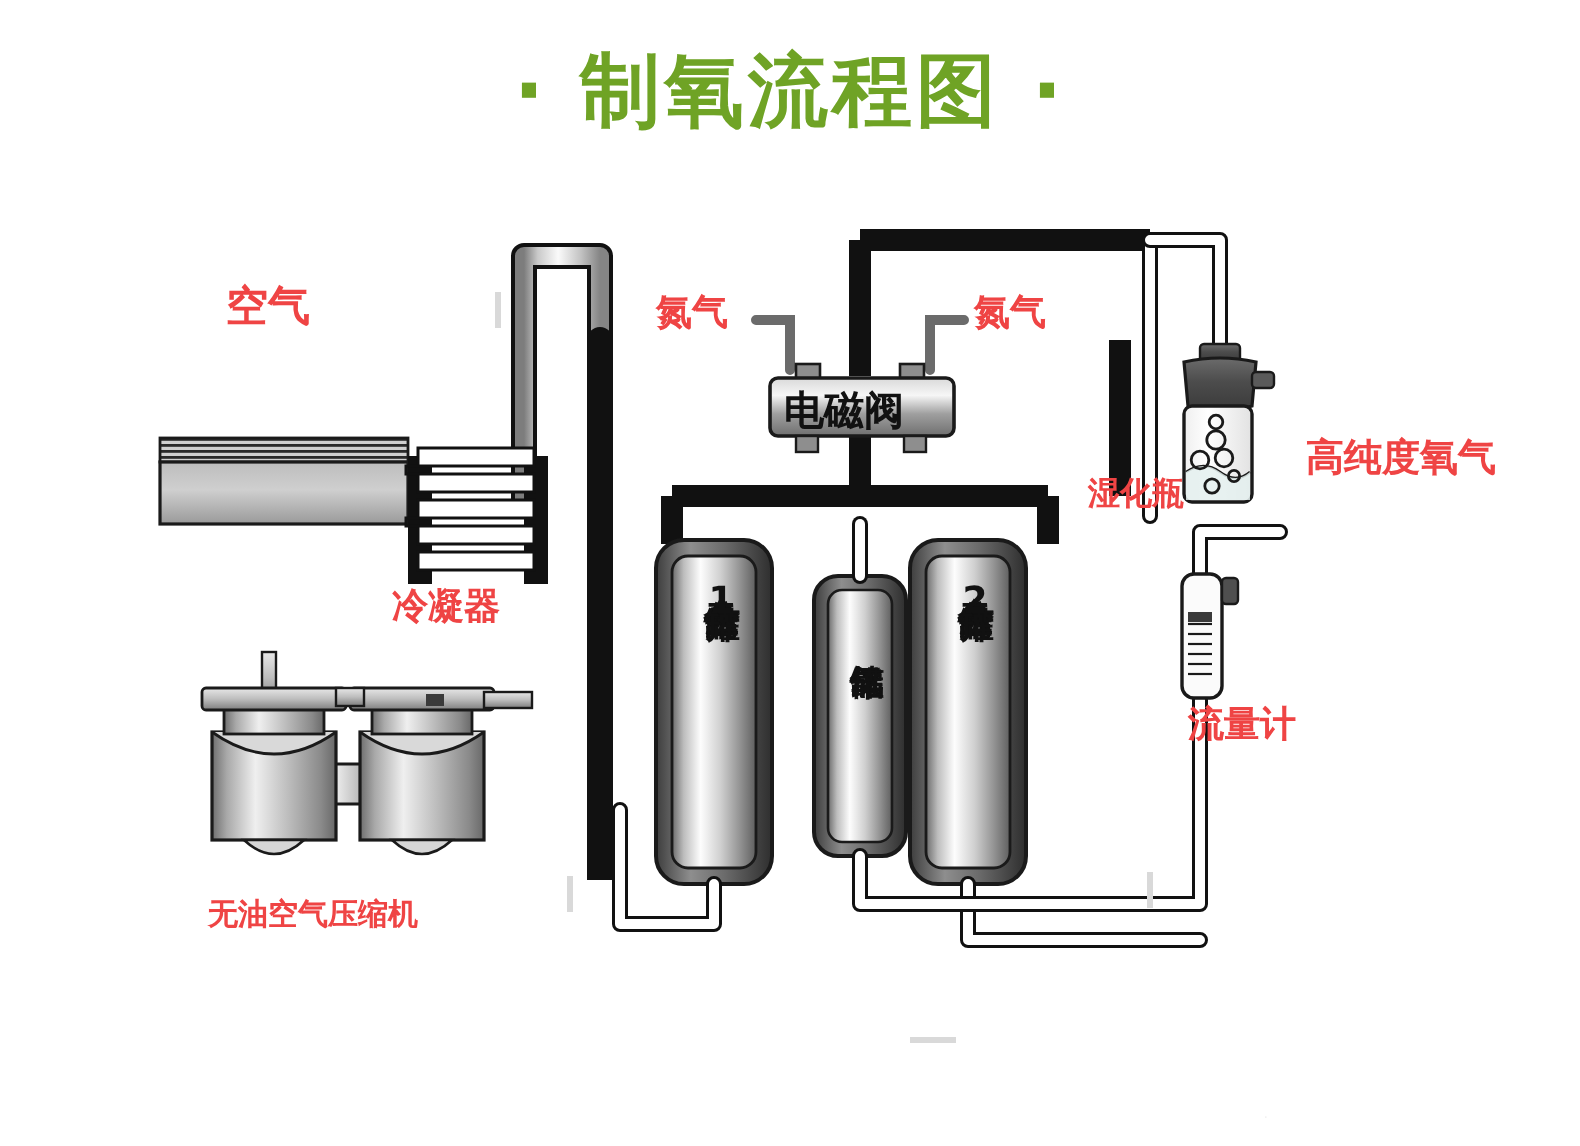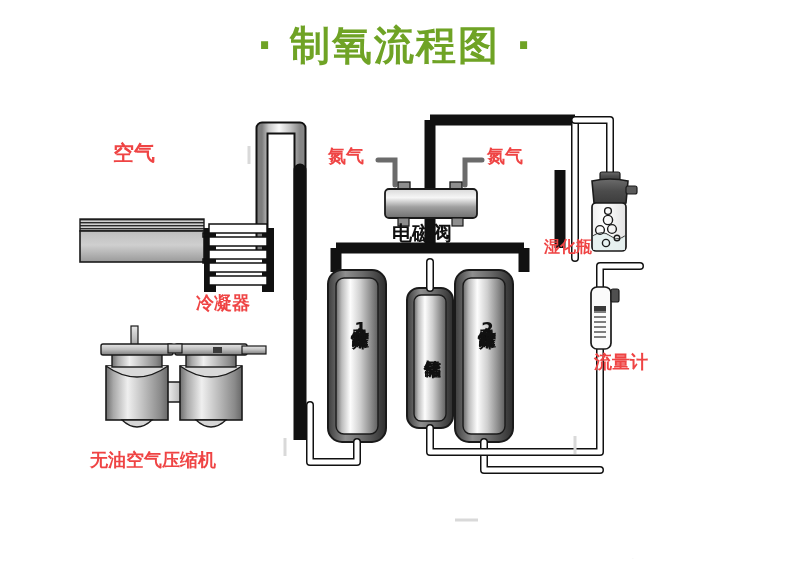--- a/index.html
+++ b/index.html
@@ -7,21 +7,21 @@
        font-family:"DejaVu Sans","Liberation Sans",sans-serif;}
   #stage{position:relative;width:642px;height:573px;background:#fff;}
   svg#diagram{position:absolute;left:0;top:0;width:790px;height:573px;}
 
   .lbl{position:absolute;color:#ef4444;font-weight:bold;white-space:nowrap;
        font-family:"DejaVu Sans","Liberation Sans",sans-serif;}
   .title{position:absolute;left:0;top:18px;width:790px;text-align:center;
          color:#6fa325;font-size:40px;font-weight:bold;letter-spacing:2px;
          font-family:"DejaVu Sans","Liberation Sans",sans-serif;}
   .dev-text{position:absolute;color:#111;font-weight:bold;white-space:nowrap;
-            font-family:"DejaVu Sans","Liberation Sans",sans-serif;margin-top:28px;}
+            font-family:"DejaVu Sans","Liberation Sans",sans-serif;}
   .vert{writing-mode:vertical-rl;text-orientation:upright;letter-spacing:1px;}
   .wm{position:absolute;right:8px;bottom:10px;font-size:7px;color:#f2f2f2;}
 </style>
 </head>
 <body>
 
 <div id="stage">
 
   <svg id="diagram" viewBox="0 0 790 573">
     <defs>
@@ -273,24 +273,25 @@
   <div class="title">· 制氧流程图 ·</div>
 
   <div class="lbl" style="left:113px;top:139px;font-size:21px;">空气</div>
 
   <div class="lbl" style="left:328px;top:144px;font-size:18px;">氮气</div>
 
   <div class="lbl" style="left:487px;top:144px;font-size:18px;">氮气</div>
 
   <div class="lbl" style="left:196px;top:291px;font-size:18px;text-align:center;">冷凝器</div>
 
-  <div class="lbl" style="left:90px;top:448px;font-size:18px;">无油空气压缩机</div>
+  <div class="lbl" style="left:104px;top:448px;font-size:15px;">无油空气压缩机</div>
 
   <div class="lbl" style="left:544px;top:237px;font-size:16px;">湿化瓶</div>
 
+  <div class="lbl" style="left:653px;top:216px;font-size:19px;">高纯度氧气</div>
 
   <div class="lbl" style="left:594px;top:350px;font-size:18px;">流量计</div>
 
 
   <div class="dev-text" style="left:392px;top:192px;font-size:20px;">电磁阀</div>
 
   <div class="dev-text vert" style="left:348px;top:284px;font-size:18px;height:150px;">合金分子筛罐1</div>
 
   <div class="dev-text vert" style="left:422px;top:318px;font-size:17px;height:110px;">储氧罐</div>
 

